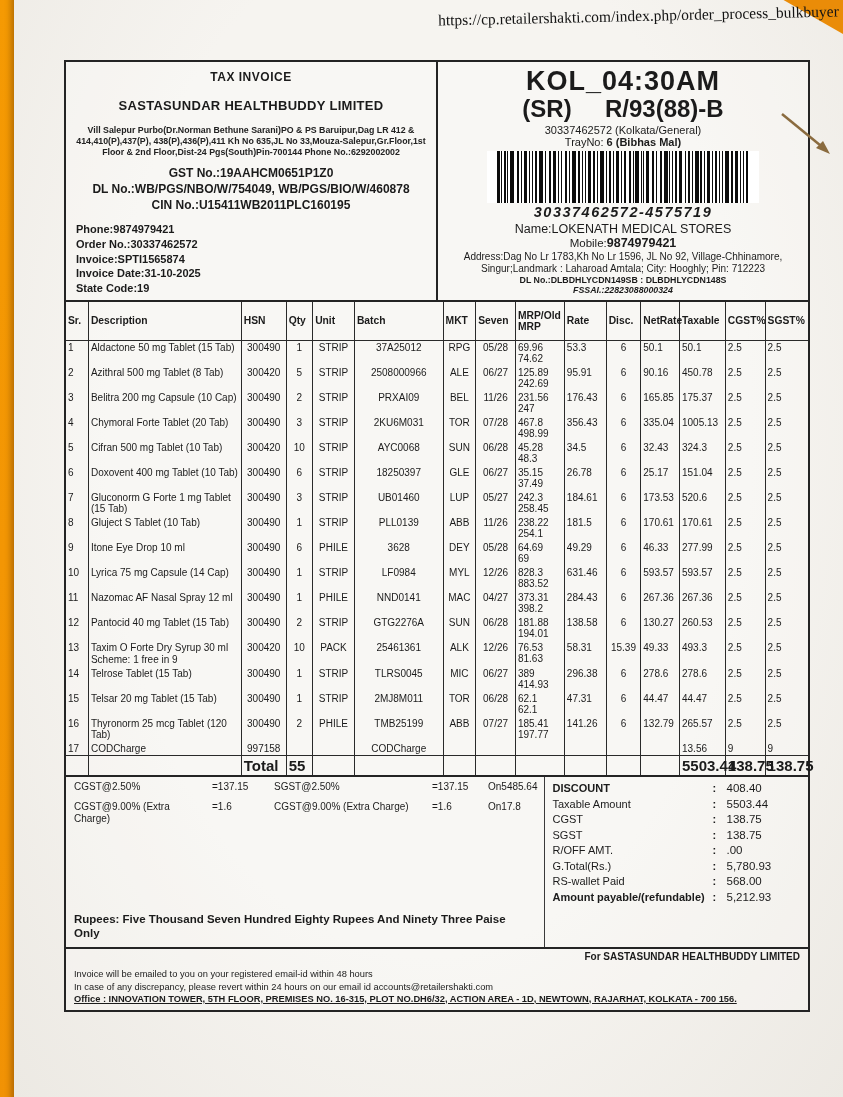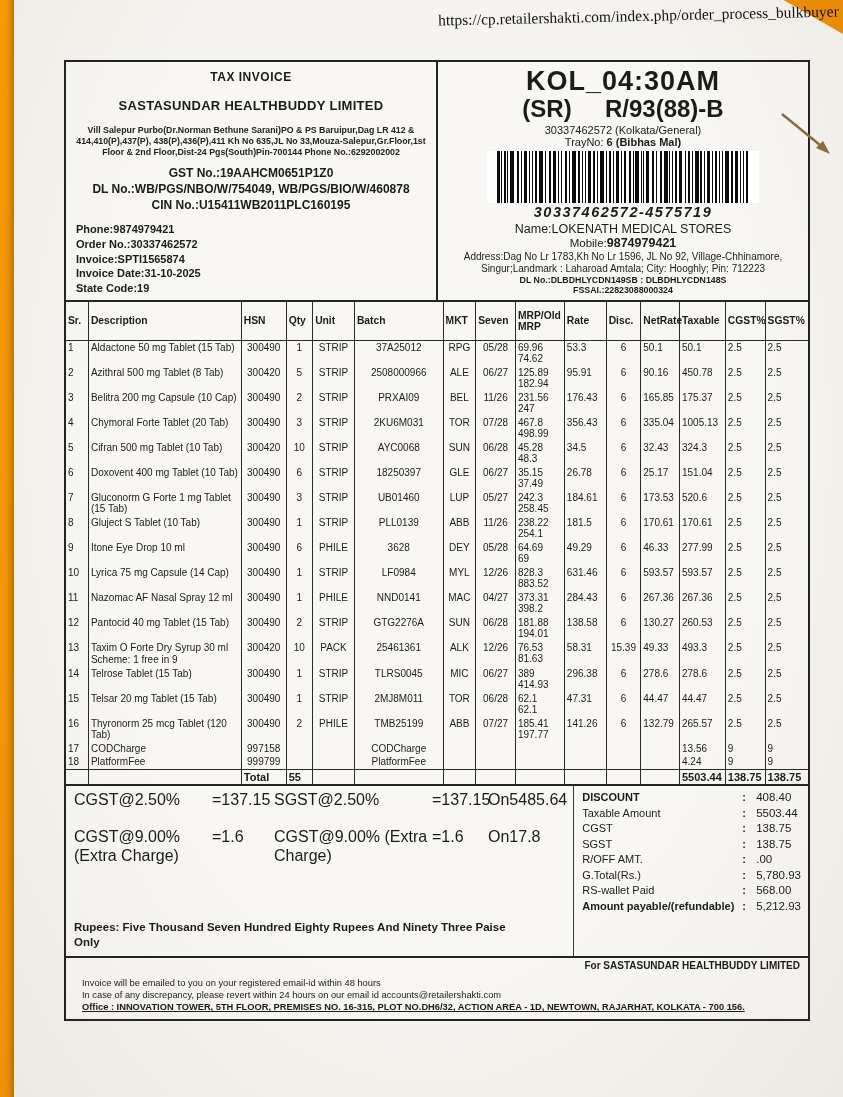--- a/index.html
+++ b/index.html
@@ -47,52 +47,52 @@
     width:272px; height:52px; margin:3px auto 0; background:#fff;
     display:flex; align-items:stretch; justify-content:center;
   }
   .barcode i { display:block; background:#0c0c0c; }
   .btext { font-size:14.5px; font-weight:600; letter-spacing:1.5px; margin-top:1px;font-style:italic; }
   .bname { font-size:12.5px; margin-top:2px; }
   .bmobile { font-size:11.5px; }
   .bmobile b { font-size:12.5px; }
   .baddr { font-size:10px; line-height:1.22; margin-top:1px; padding:0 16px; }
   .bdl { font-size:8.8px; font-weight:bold; }
-  .bfssai { font-size:8.8px; font-weight:bold; }
+  .bfssai { font-size:8.8px; font-weight:bold;font-style:italic; }
   .pen-arrow { position:absolute; left:338px; top:48px; }
   
   table.items { width:100%; border-collapse:collapse; table-layout:fixed; font-size:10px; }
   table.items th {
     border-left:1.5px solid #2a2a2a; border-bottom:1.5px solid #2a2a2a;
     font-size:10.3px; font-weight:bold; text-align:left; padding:2px 2px; height:38px; vertical-align:middle;
   }
   table.items th:first-child { border-left:none; }
   table.items td {
     border-left:1.5px solid #2a2a2a; vertical-align:top; padding:1px 2px; line-height:1.15;
   }
   table.items td:first-child { border-left:none; }
   td.c,th.c { text-align:center; }
-  tr.total-row td { border-top:1.5px solid #2a2a2a; font-weight:bold; font-size:11px;margin-top:36px; }
+  tr.total-row td { border-top:1.5px solid #2a2a2a; font-weight:bold; font-size:15px;margin-top:36px; }
   .scheme { margin-top:1px; }
   
   .summary { display:flex; border-top:2px solid #242424; min-height:172px; }
   .tax-left { flex:1; display:flex; flex-direction:column; padding:4px 6px 4px 8px; }
-  .taxgrid { display:grid; grid-template-columns:138px 62px 158px 56px auto; font-size:16px; line-height:1.2; row-gap:17px; }
+  .taxgrid { display:grid; grid-template-columns:138px 62px 158px 56px auto; font-size:10px; line-height:1.2; row-gap:8px; }
   .taxgrid .tl { padding-right:4px; }
   .words { margin-top:auto; font-weight:bold; font-size:11.5px; line-height:1.3; width:440px; padding-bottom:2px; }
   .totals { width:292px; border-left:1.5px solid #3a3a3a; padding:5px 10px 4px 8px; font-size:11px; }
   .trow { display:flex; align-items:flex-start; margin-bottom:3.5px; }
   .trow .lab { width:160px; }
   .trow .col { width:14px; font-weight:bold; }
   .trow .val { flex:1; text-align:left; font-weight:normal; font-size:11.5px; }
   .trow.b .lab { font-weight:bold; }
   
   .footer { border-top:2px solid #242424; padding:2px 8px 5px; }
   .sig { text-align:right; font-weight:bold; font-size:10px; }
-  .fline { font-size:9.3px; line-height:1.3;margin-left:8px; }
+  .fline { font-size:9.3px; line-height:1.3; }
   .fline.u { text-decoration:underline; font-weight:bold; }
 </style>
 </head>
 <body>
 
 <div class="paper">
   <div class="invoice-box">
 
     <div class="head">
       <div class="head-left">
@@ -260,21 +260,21 @@
               <div>Azithral 500 mg Tablet (8 Tab)</div>
             </td>
             <td class="c">300420</td>
             <td class="c">5</td>
             <td class="c">STRIP</td>
             <td class="c">2508000966</td>
             <td class="c">ALE</td>
             <td class="c">06/27</td>
             <td>
               <div>125.89</div>
-              <div>182.94</div>
+              <div>242.69</div>
             </td>
             <td>95.91</td>
             <td class="c">6</td>
             <td>90.16</td>
             <td>450.78</td>
             <td>2.5</td>
             <td>2.5</td>
           </tr>
           <tr>
             <td>3</td>
@@ -597,42 +597,20 @@
             <td class="c"></td>
             <td class="c"></td>
             <td>
               <div></div>
               <div></div>
             </td>
             <td></td>
             <td class="c"></td>
             <td></td>
             <td>13.56</td>
-            <td>9</td>
-            <td>9</td>
-          </tr>
-          <tr>
-            <td>18</td>
-            <td>
-              <div>PlatformFee</div>
-            </td>
-            <td class="c">999799</td>
-            <td class="c"></td>
-            <td class="c"></td>
-            <td class="c">PlatformFee</td>
-            <td class="c"></td>
-            <td class="c"></td>
-            <td>
-              <div></div>
-              <div></div>
-            </td>
-            <td></td>
-            <td class="c"></td>
-            <td></td>
-            <td>4.24</td>
             <td>9</td>
             <td>9</td>
           </tr>
         </tbody>
       <tbody>
         <tr class="total-row">
           <td></td>
           <td></td>
           <td>Total</td>
           <td>55</td>

